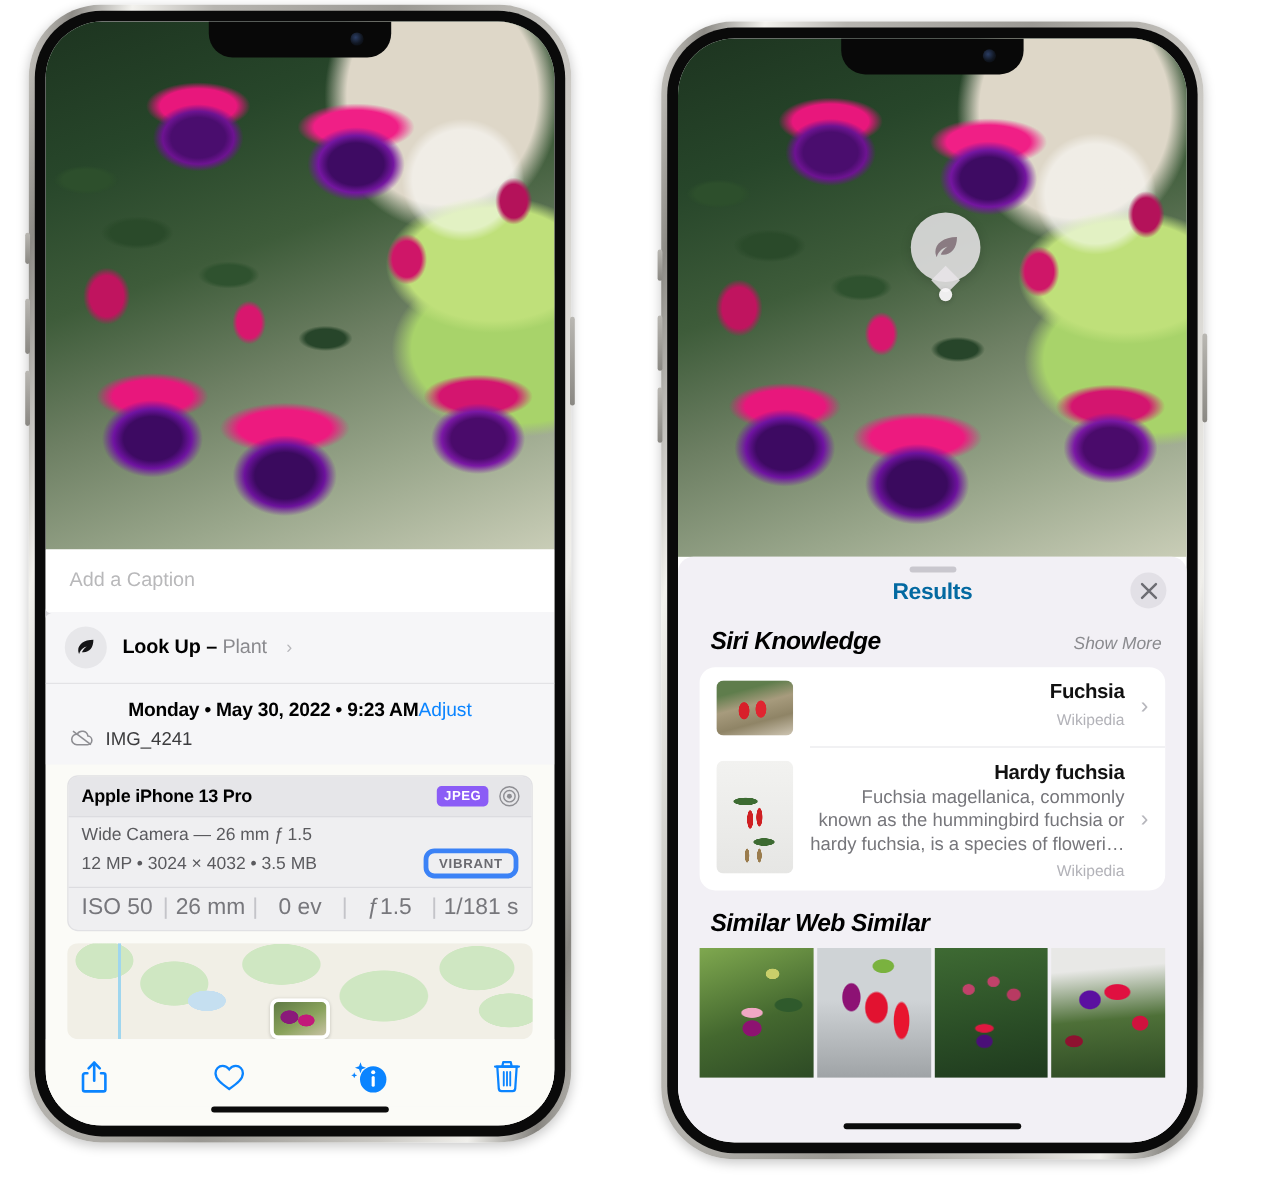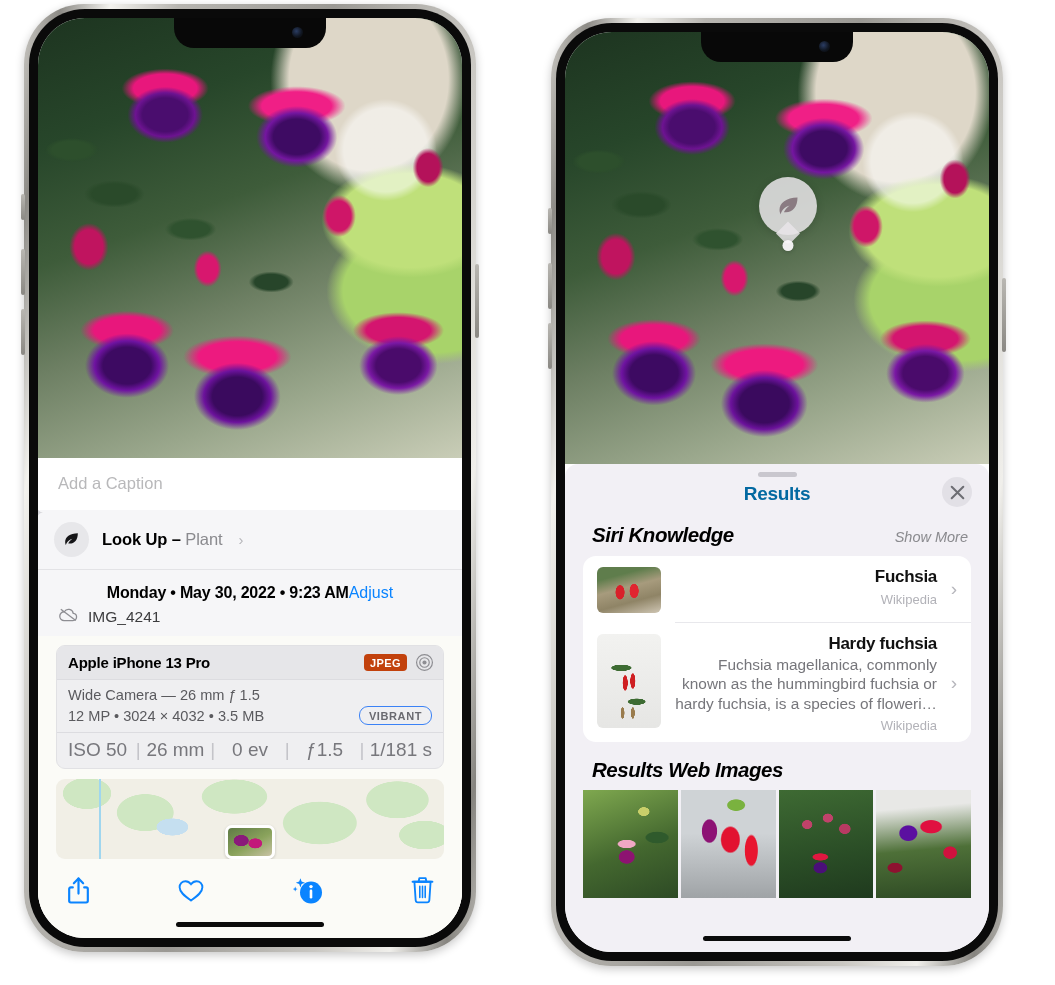--- a/index.html
+++ b/index.html
@@ -143,30 +143,30 @@
   }
   .cam-head {
     display:flex; align-items:center; justify-content:space-between;
     padding: 7px 9px 7px 11px;
     background:#e6e6e9;
     border-bottom: 1px solid #dcdce0;
   }
   .cam-model { font-weight:700; color:#000; font-size:15px; letter-spacing:-.2px; }
   .cam-head-right { display:flex; align-items:center; gap:8px; }
   .pill-jpeg {
-    background:#c2410c; color:#fff; font-size:11px; font-weight:700;
+    background:#8b5cf6; color:#fff; font-size:11px; font-weight:700;
     padding: 2.5px 6px; border-radius:4px; letter-spacing:.4px;
   }
   .aperture-ico { width:19px; height:19px; }
   .cam-body { padding: 7px 11px 7px 11px; border-bottom:1px solid #dcdce0; }
   .cam-lens { color:#5a5a5e; font-size:14.6px; }
   .cam-row2 { display:flex; align-items:center; justify-content:space-between; margin-top:3px; }
   .cam-specs { color:#5a5a5e; font-size:14.6px; }
   .pill-vibrant {
-    border:1px solid #3b82f6; color:#6a6a70; font-size:11px; font-weight:600;
+    border:4px solid #3b82f6; color:#6a6a70; font-size:11px; font-weight:600;
     padding: 2.5px 9px; border-radius:9px; letter-spacing:.6px;
   }
   .cam-exif { display:flex; align-items:center; padding: 6px 11px 7px 11px; color:#77777c; font-size:19px;}
   .cam-exif span.v { flex:1; text-align:center; }
   .cam-exif span.v:first-child { text-align:left; }
   .cam-exif span.v:last-child { text-align:right; }
   .cam-exif span.d { color:#c4c4c9; padding:0 2px; }
 
   .mapcard {
     margin: 10px 18px 0 18px;
@@ -491,21 +491,21 @@
               <span class="kbody">
                 <span class="ktitle" style="display:block">Hardy fuchsia</span>
                 <span class="kdesc" style="display:block">Fuchsia magellanica, commonly known as the hummingbird fuchsia or hardy fuchsia, is a species of floweri…</span>
                 <span class="ksrc" style="display:block">Wikipedia</span>
               </span>
               <span class="kchev">›</span>
             </div>
           </div>
 
           <div class="section-head" style="padding-top:16px; padding-bottom:2px;">
-            <span class="section-title">Results Web Images</span>
+            <span class="section-title">Similar Web Similar</span>
           </div>
 
           <div class="simgrid">
             <div class="simtile st1"></div>
             <div class="simtile st2"></div>
             <div class="simtile st3"></div>
             <div class="simtile st4"></div>
           </div>
         </div>
 

